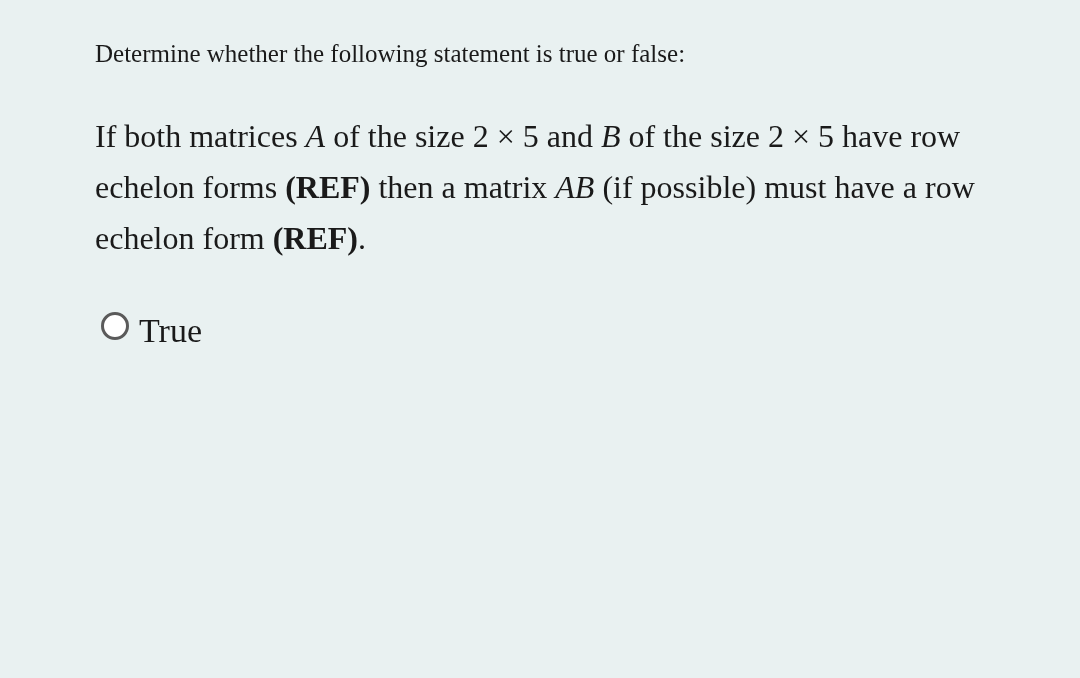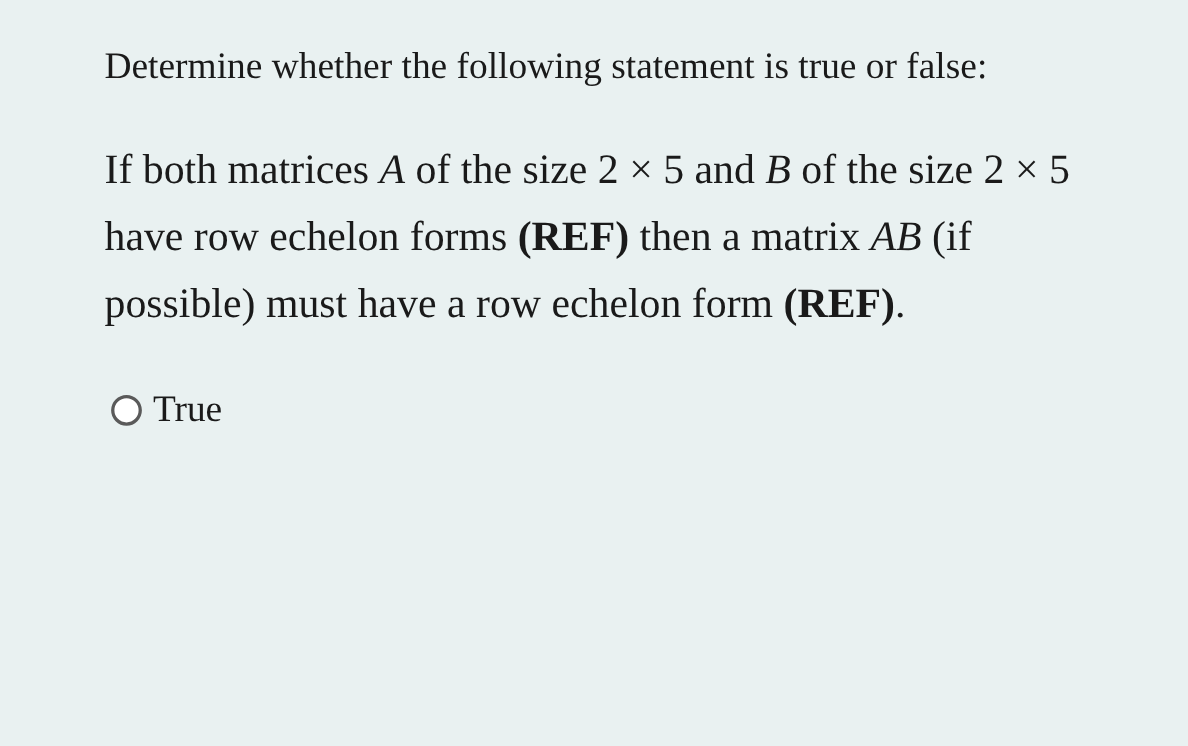--- a/index.html
+++ b/index.html
@@ -9,45 +9,45 @@
   }
   body {
     width: 1080px;
     height: 678px;
     background: #e9f1f1;
     font-family: Georgia, 'Times New Roman', serif;
     color: #1a1a1a;
     padding: 35px 85px 35px 95px;
   }
   .question-prompt {
-    font-size: 34px;
+    font-size: 25px;
     line-height: 1.5;
     margin-bottom: 38px;
   }
   .question-body {
-    font-size: 38px;
+    font-size: 32px;
     line-height: 1.6;
     margin-bottom: 48px;
   }
   .math-var {
     font-family: 'Times New Roman', serif;
     font-style: italic;
   }
   .math-expr {
     font-family: 'Times New Roman', serif;
   }
   .select-section {
     font-size: 34px;
   }
   .select-label {
     margin-bottom: 8px;
   }
   .option-row {
     display: flex;
-    align-items: center;
+    align-items: flex-start;
     gap: 10px;
     margin-top: 6px;
     margin-left: 6px;
   }
   .radio {
     width: 28px;
     height: 28px;
     border: 3px solid #5a5a5a;
     border-radius: 50%;
     background: #fff;

